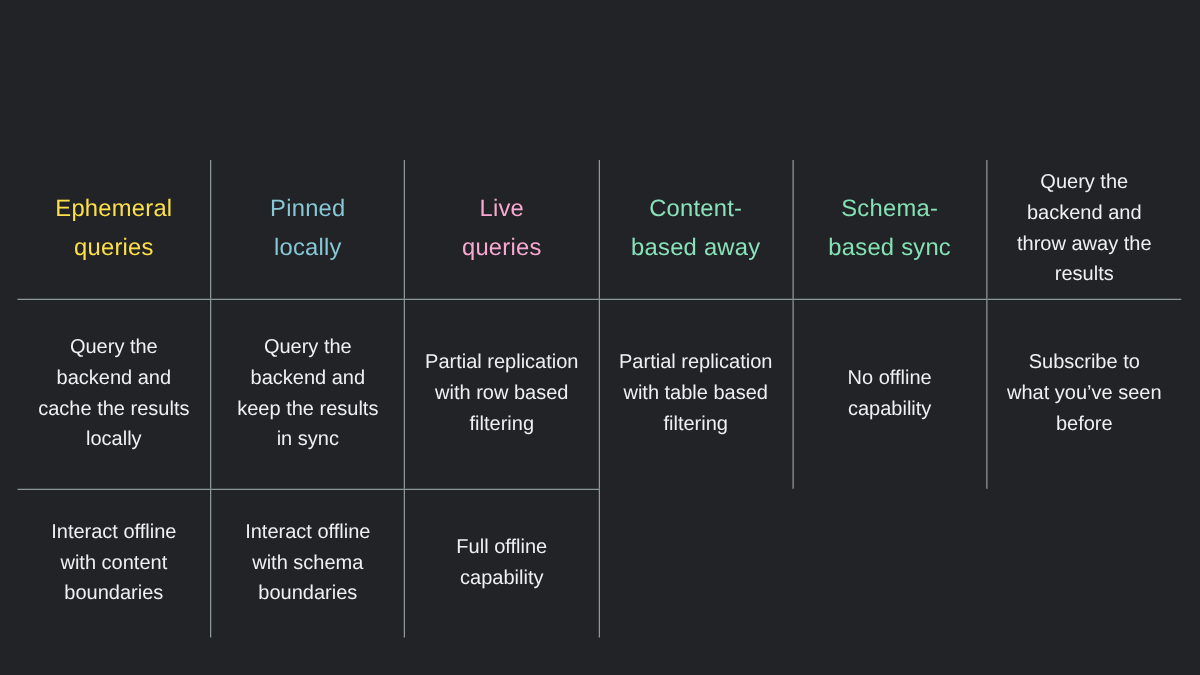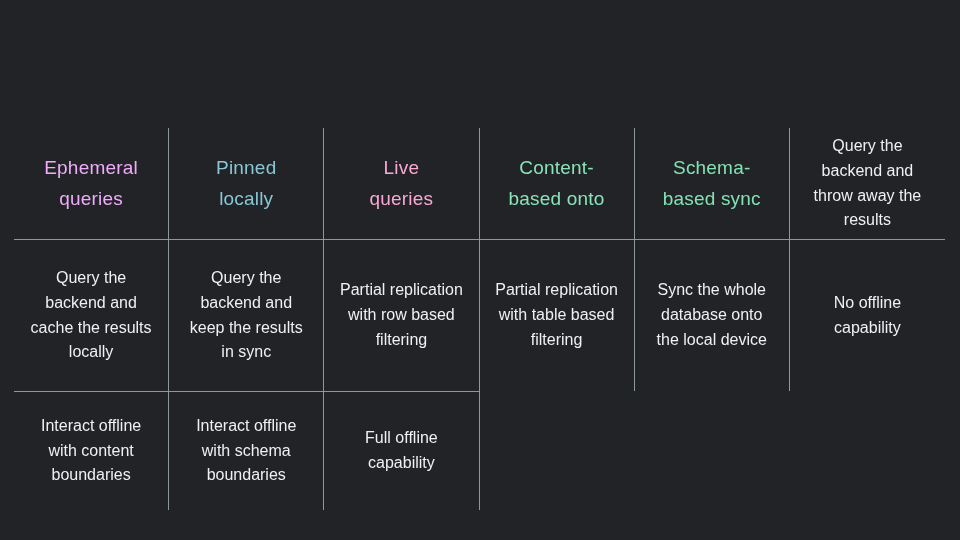--- a/index.html
+++ b/index.html
@@ -69,28 +69,28 @@
   }
 </style>
 </head>
 <body>
 
 <div class="slide">
 
 
   <div class="sync-table">
 
-    <div class="cell header-cell" style="color: #f0abfc;">Ephemeral
+    <div class="cell header-cell" style="color: #fde047;">Ephemeral
 queries</div>
     <div class="cell header-cell" style="color: rgb(135, 199, 214);">Pinned
 locally</div>
     <div class="cell header-cell" style="color: #f9a8d4;">Live
 queries</div>
     <div class="cell header-cell" style="color: rgb(137, 226, 186);">Content-
-based onto</div>
+based away</div>
     <div class="cell header-cell" style="color: rgb(131, 225, 179);">Schema-
 based sync</div>
 
     <div class="cell body-cell">Query the
 backend and
 throw away the
 results</div>
     <div class="cell body-cell">Query the
 backend and
 cache the results
@@ -98,26 +98,26 @@
     <div class="cell body-cell">Query the
 backend and
 keep the results
 in sync</div>
     <div class="cell body-cell">Partial replication
 with row based
 filtering</div>
     <div class="cell body-cell">Partial replication
 with table based
 filtering</div>
-    <div class="cell body-cell">Sync the whole
-database onto
-the local device</div>
 
     <div class="cell body-cell">No offline
 capability</div>
+    <div class="cell body-cell">Subscribe to
+what you’ve seen
+before</div>
     <div class="cell body-cell">Interact offline
 with content
 boundaries</div>
     <div class="cell body-cell">Interact offline
 with schema
 boundaries</div>
     <div class="cell body-cell">Full offline
 capability</div>
 
   </div>

